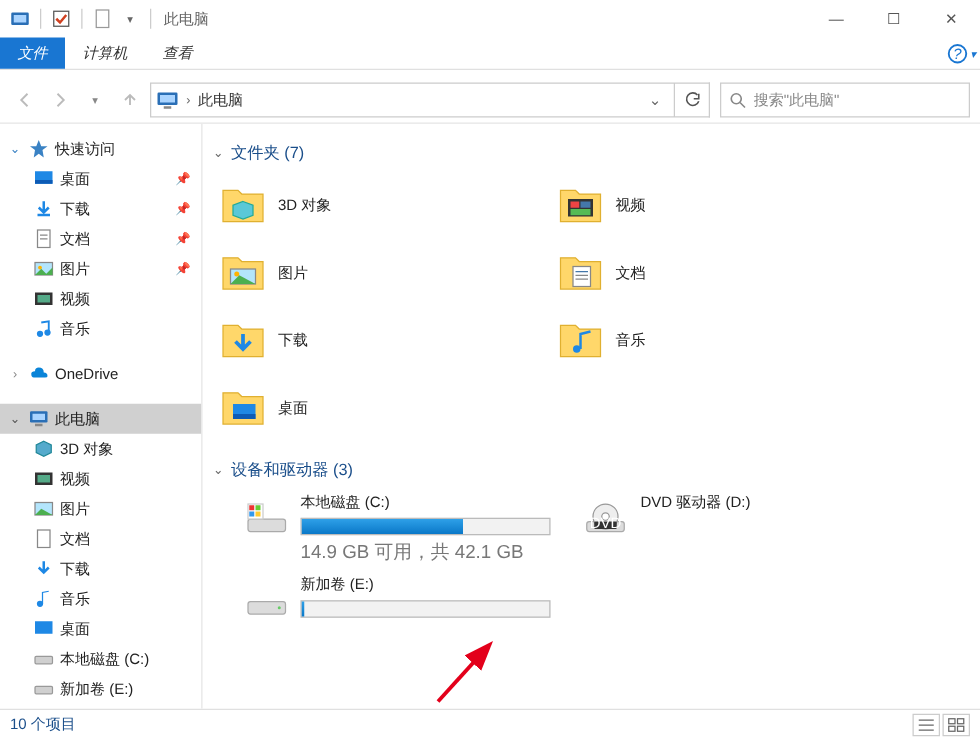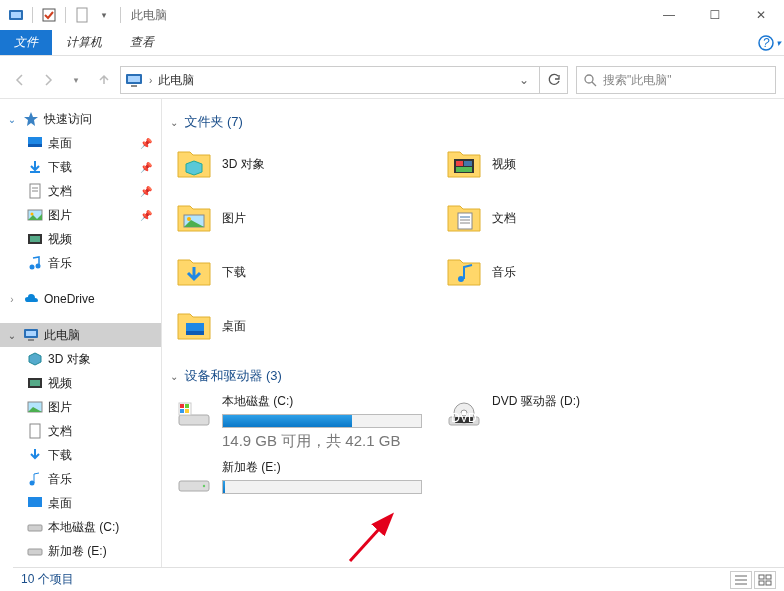--- a/index.html
+++ b/index.html
@@ -51,31 +51,31 @@
 .group-header .chev { font-size: 10px; color: #666; }
 .group-header .name { color: #1a4e8a; font-size: 13px; }
 
 .folder-grid { display: grid; grid-template-columns: 250px 250px; gap: 4px 20px; margin-left: 10px; margin-bottom: 16px; }
 .folder-item { display: flex; align-items: center; gap: 10px; height: 50px; }
 .folder-icon { width: 36px; height: 36px; display: flex; align-items: center; justify-content: center; }
 .folder-label { color: #222; }
 
 .drive-grid { display: grid; grid-template-columns: 250px 250px; gap: 8px 20px; margin-left: 10px; }
 .drive-item { display: flex; gap: 10px; }
-.drive-icon { width: 36px; height: 44px; display: flex; align-items: center; justify-content: center; }
+.drive-icon { width: 36px; height: 44px; display: flex; align-items: center; justify-content: center; margin-left: 20px; }
 .drive-info { flex: 1; }
 .drive-name { color: #222; margin-bottom: 4px; }
 .drive-bar { width: 200px; height: 14px; border: 1px solid #bbb; background: #f2f2f2; margin-bottom: 4px; position: relative; }
 .drive-bar .fill { height: 100%; background: linear-gradient(to bottom, #2ea0e8, #0a78c8); }
 .drive-status { color: #777; font-size: 15px; }
 
 .arrow-annotation { position: absolute; left: 180px; top: 410px; pointer-events: none; }
 
 
-.statusbar { height: 24px; border-top: 1px solid #e0e0e0; display: flex; align-items: center; padding: 4px 8px; margin-left: 13px; }
+.statusbar { height: 24px; border-top: 1px solid #e0e0e0; display: flex; align-items: center; padding: 4px 8px; }
 .statusbar .count { color: #1a4e8a; }
 .statusbar .viewbtns { margin-left: auto; display: flex; gap: 2px; }
 .statusbar .viewbtn { width: 22px; height: 18px; border: 1px solid #ccc; display: flex; align-items: center; justify-content: center; color: #666; }
 
 
 .svg { display: block; }
 .folder-svg { width: 36px; height: 30px; }
 .drive-svg { width: 34px; height: 28px; }
 </style>
 </head>

